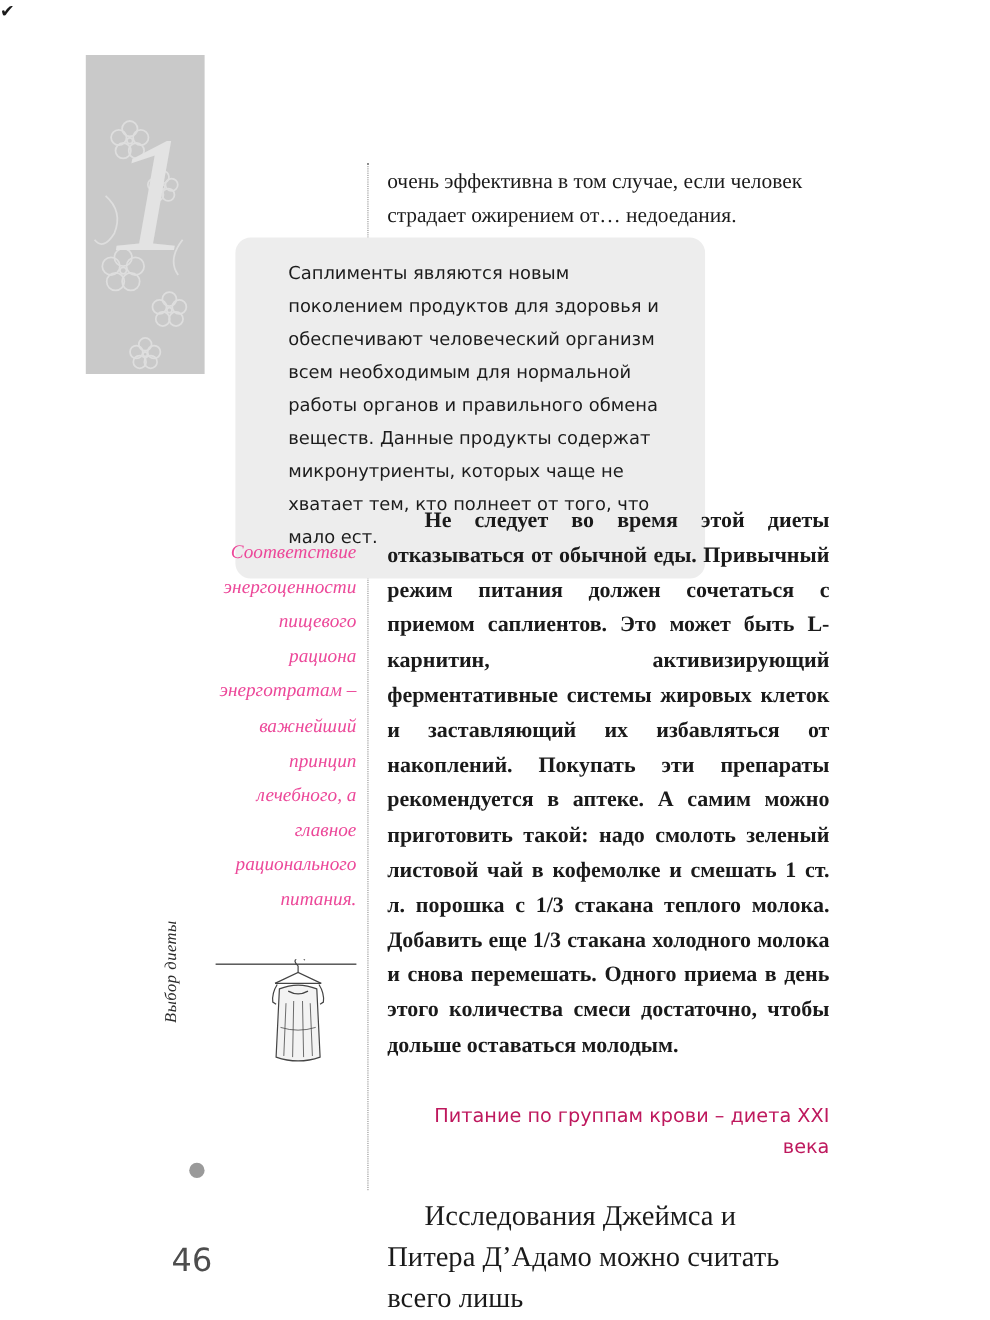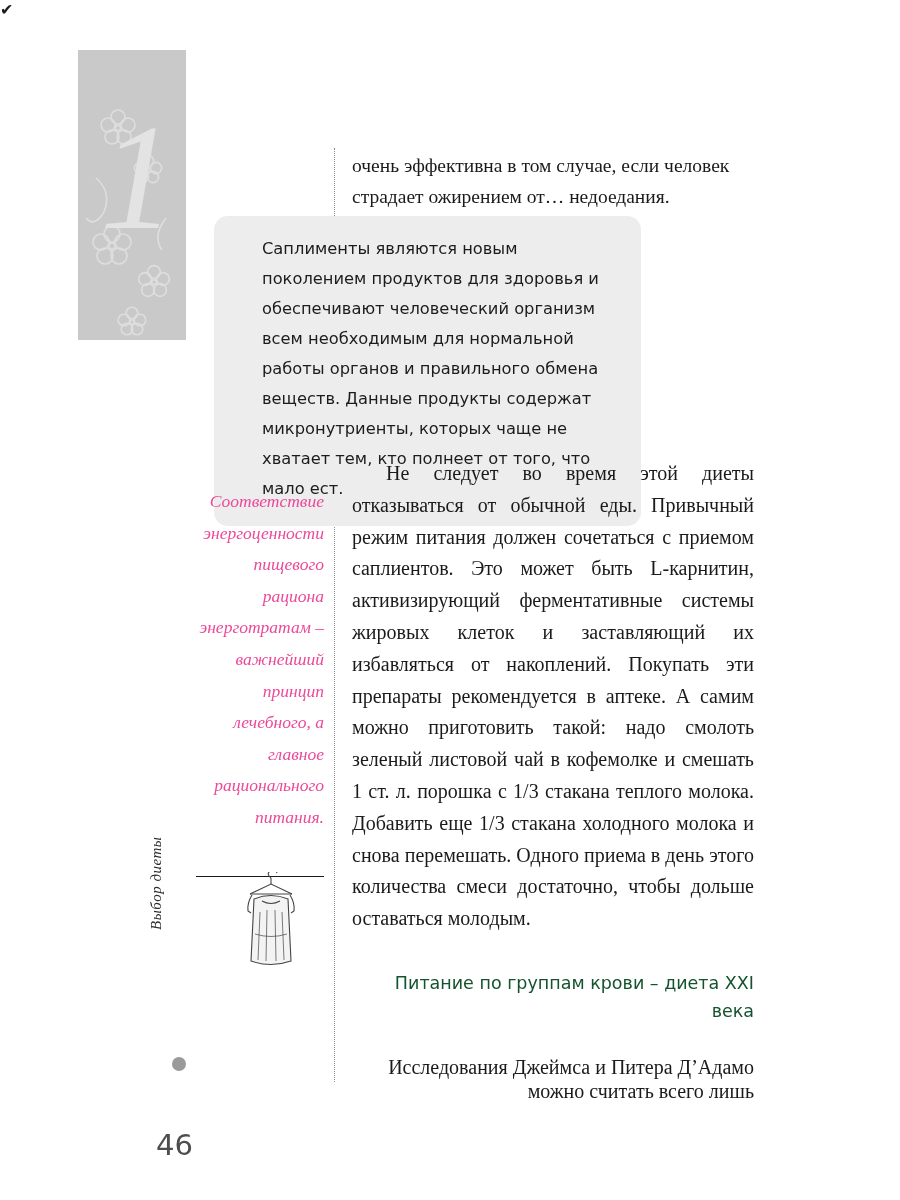--- a/index.html
+++ b/index.html
@@ -154,34 +154,35 @@
     top: 458px;
     width: 402px;
   }
   #body-col p.body {
     margin: 0;
     font-size: 20px;
     line-height: 31.8px;
     text-align: justify;
     text-indent: 34px;
     hyphens: manual;
+    font-weight: bold;
   }
   #subhead {
     margin: 34px 0 0 0;
     font-family: "DejaVu Sans", sans-serif;
     font-size: 17.5px;
     line-height: 28px;
     text-align: right;
-    color: #14532d;
+    color: #be185d;
   }
   #body-col p.after-head {
     margin: 30px 0 0 0;
-    font-size: 20px;
-    line-height: 24px;
-    text-align: right;
+    font-size: 26px;
+    line-height: 37px;
+    text-align: left;
     text-indent: 34px;
   }
 </style>
 </head>
 <body>
 
 <div id="chapter-band">
   <svg class="flowers" width="108" height="290" viewBox="0 0 108 290">
     <g fill="none" stroke="#dedede" stroke-width="1.6">
       <g transform="translate(40,78)">

